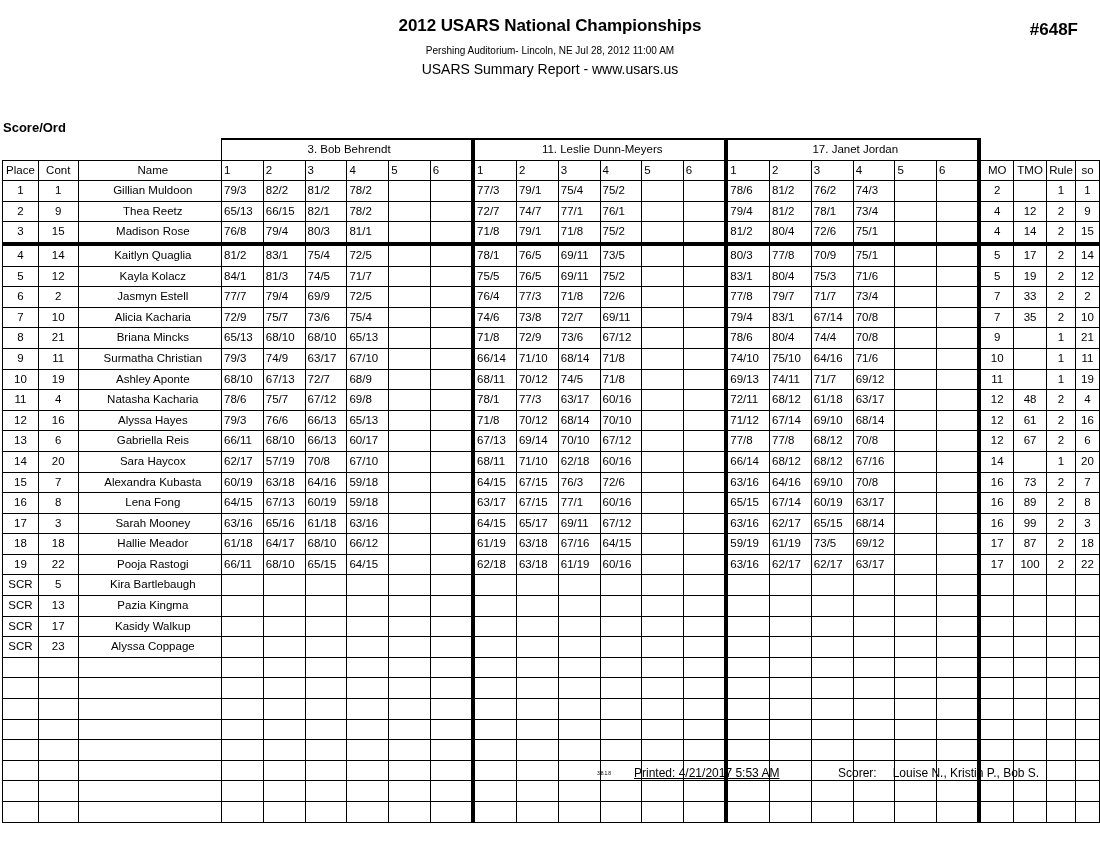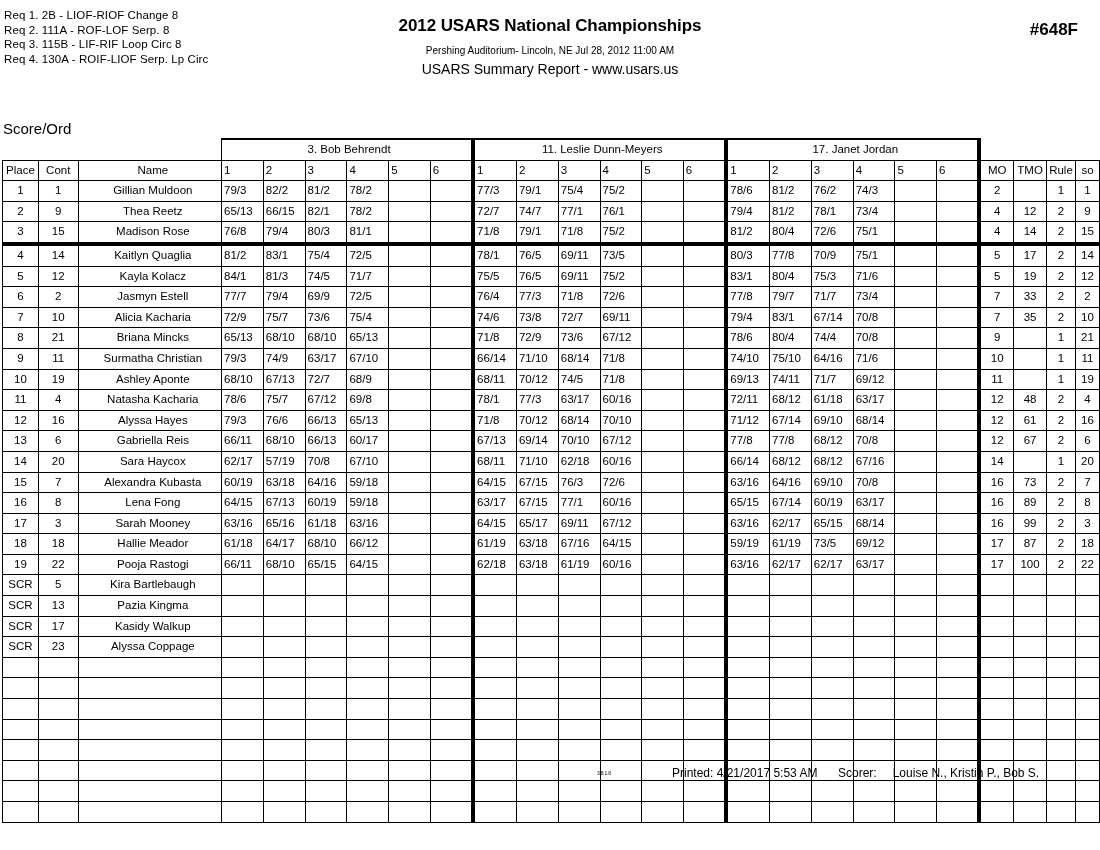--- a/index.html
+++ b/index.html
@@ -10,21 +10,21 @@
   #reqs{position:absolute;left:4px;top:8px;font-size:11.5px;line-height:14.6px;white-space:nowrap;}
   #reqs .req-line{letter-spacing:.1px;}
   #title-block{position:absolute;left:160px;top:16px;width:780px;text-align:center;}
   #champ-title{font-size:17px;font-weight:bold;letter-spacing:-.1px;}
   #venue{font-size:10px;margin-top:9px;}
   #event-title{font-size:19px;font-weight:bold;margin-top:4px;letter-spacing:-.2px;}
   #report-line{font-size:14px;margin-top:5px;}
   #event-num{position:absolute;right:22px;top:20px;font-size:17px;font-weight:bold;}
 
   
-  #scoreord{position:absolute;left:3px;top:120px;font-size:15px;}
+  #scoreord{position:absolute;left:3px;top:120px;font-size:13px;font-weight:bold;}
 
   
   #grid{position:absolute;left:2px;top:138px;border-collapse:collapse;table-layout:fixed;}
   #grid td,#grid th{border:1px solid #000;font-weight:normal;font-size:11.5px;padding:0;
       height:19.6px;line-height:19.6px;text-align:center;overflow:hidden;white-space:nowrap;}
   #grid .outer-top{border-top:2px solid #000;}
   .c-place{width:35px;}
   .c-cont{width:39px;}
   .c-name{width:137px;text-align:center;padding-left:6px !important;}
   .c-sc{width:39px;text-align:left !important;padding-left:2px !important;}
@@ -37,35 +37,29 @@
   .jhead{text-align:left;padding-left:5px !important;font-size:11px;}
   .medal td{font-weight:bold;font-size:13px;}
   .medal .c-name{font-size:13.5px;}
   .podium-end td{border-bottom:4px solid #000 !important;}
   .emptyrow td{height:19.6px;}
   .hdr-under td{border-bottom:2px solid #000;}
 
   
   #footer{position:absolute;left:0;top:766px;width:1100px;font-size:12px;}
   #version{position:absolute;left:597px;top:4px;font-size:5px;letter-spacing:-.2px;}
-  #printed{position:absolute;left:672px;top:0;}
+  #printed{position:absolute;left:634px;top:0;text-decoration:underline;}
   #scorer{position:absolute;left:838px;top:0;}
   #scorer .sc-label{margin-right:16px;}
 </style>
 </head>
 <body>
 
 <div id="header">
 
-  <div id="reqs">
-      <div class="req-line">Req  1.  2B - LIOF-RIOF Change 8</div>
-      <div class="req-line">Req  2.  111A - ROF-LOF Serp. 8</div>
-      <div class="req-line">Req  3.  115B - LIF-RIF Loop Circ 8</div>
-      <div class="req-line">Req  4.  130A - ROIF-LIOF Serp. Lp Circ</div>
-    </div>
 
   <div id="title-block">
     <div id="champ-title">2012 USARS National Championships</div>
     <div id="venue">Pershing Auditorium- Lincoln, NE  Jul 28, 2012  11:00 AM</div>
     <div id="report-line">USARS Summary Report - www.usars.us</div>
   </div>
 
   <div id="event-num">#648F</div>
 </div>
 

